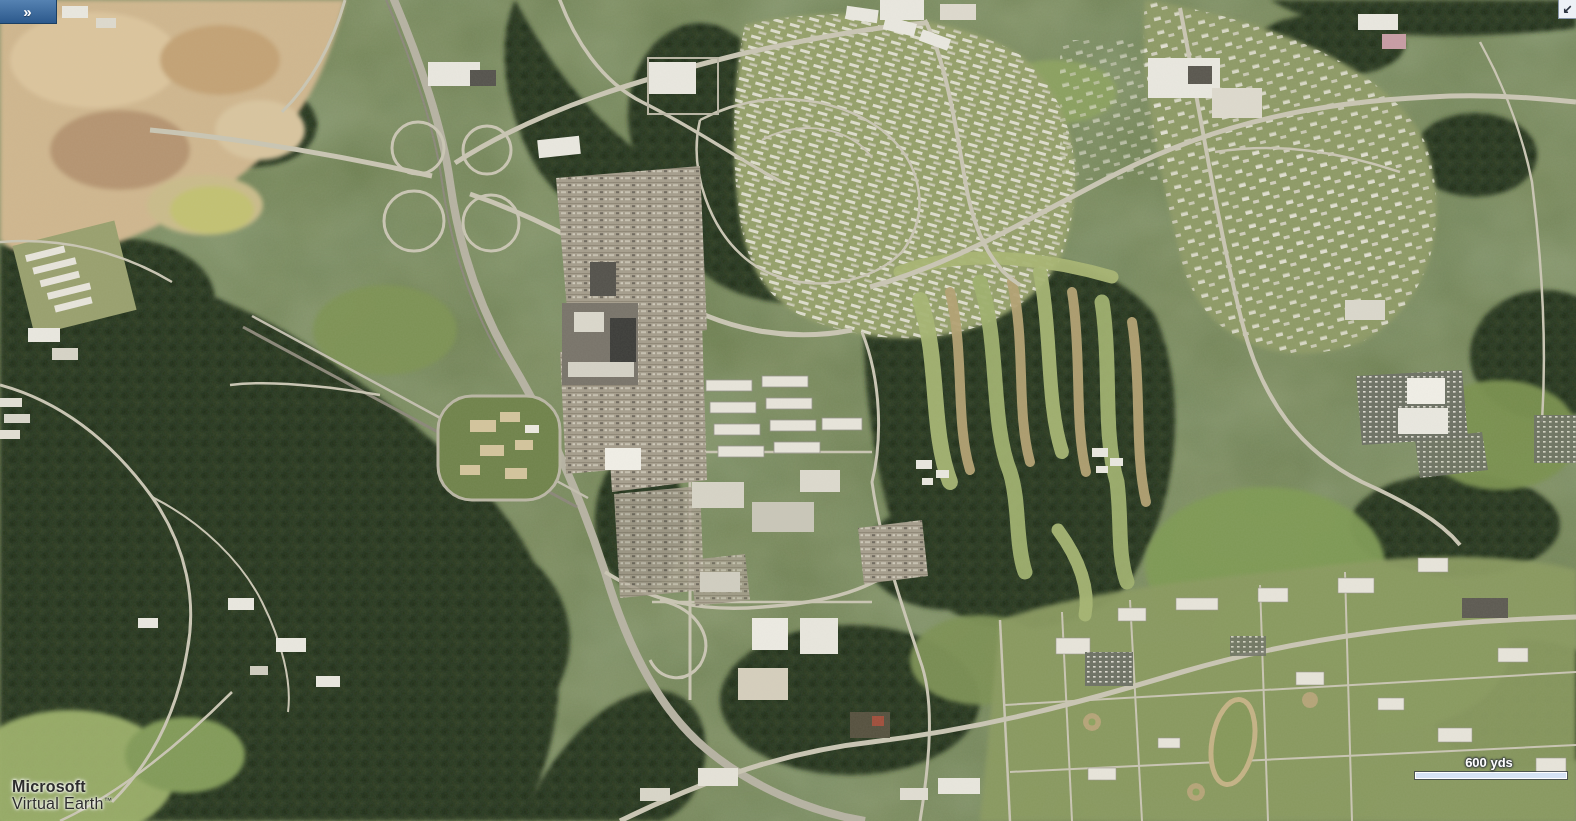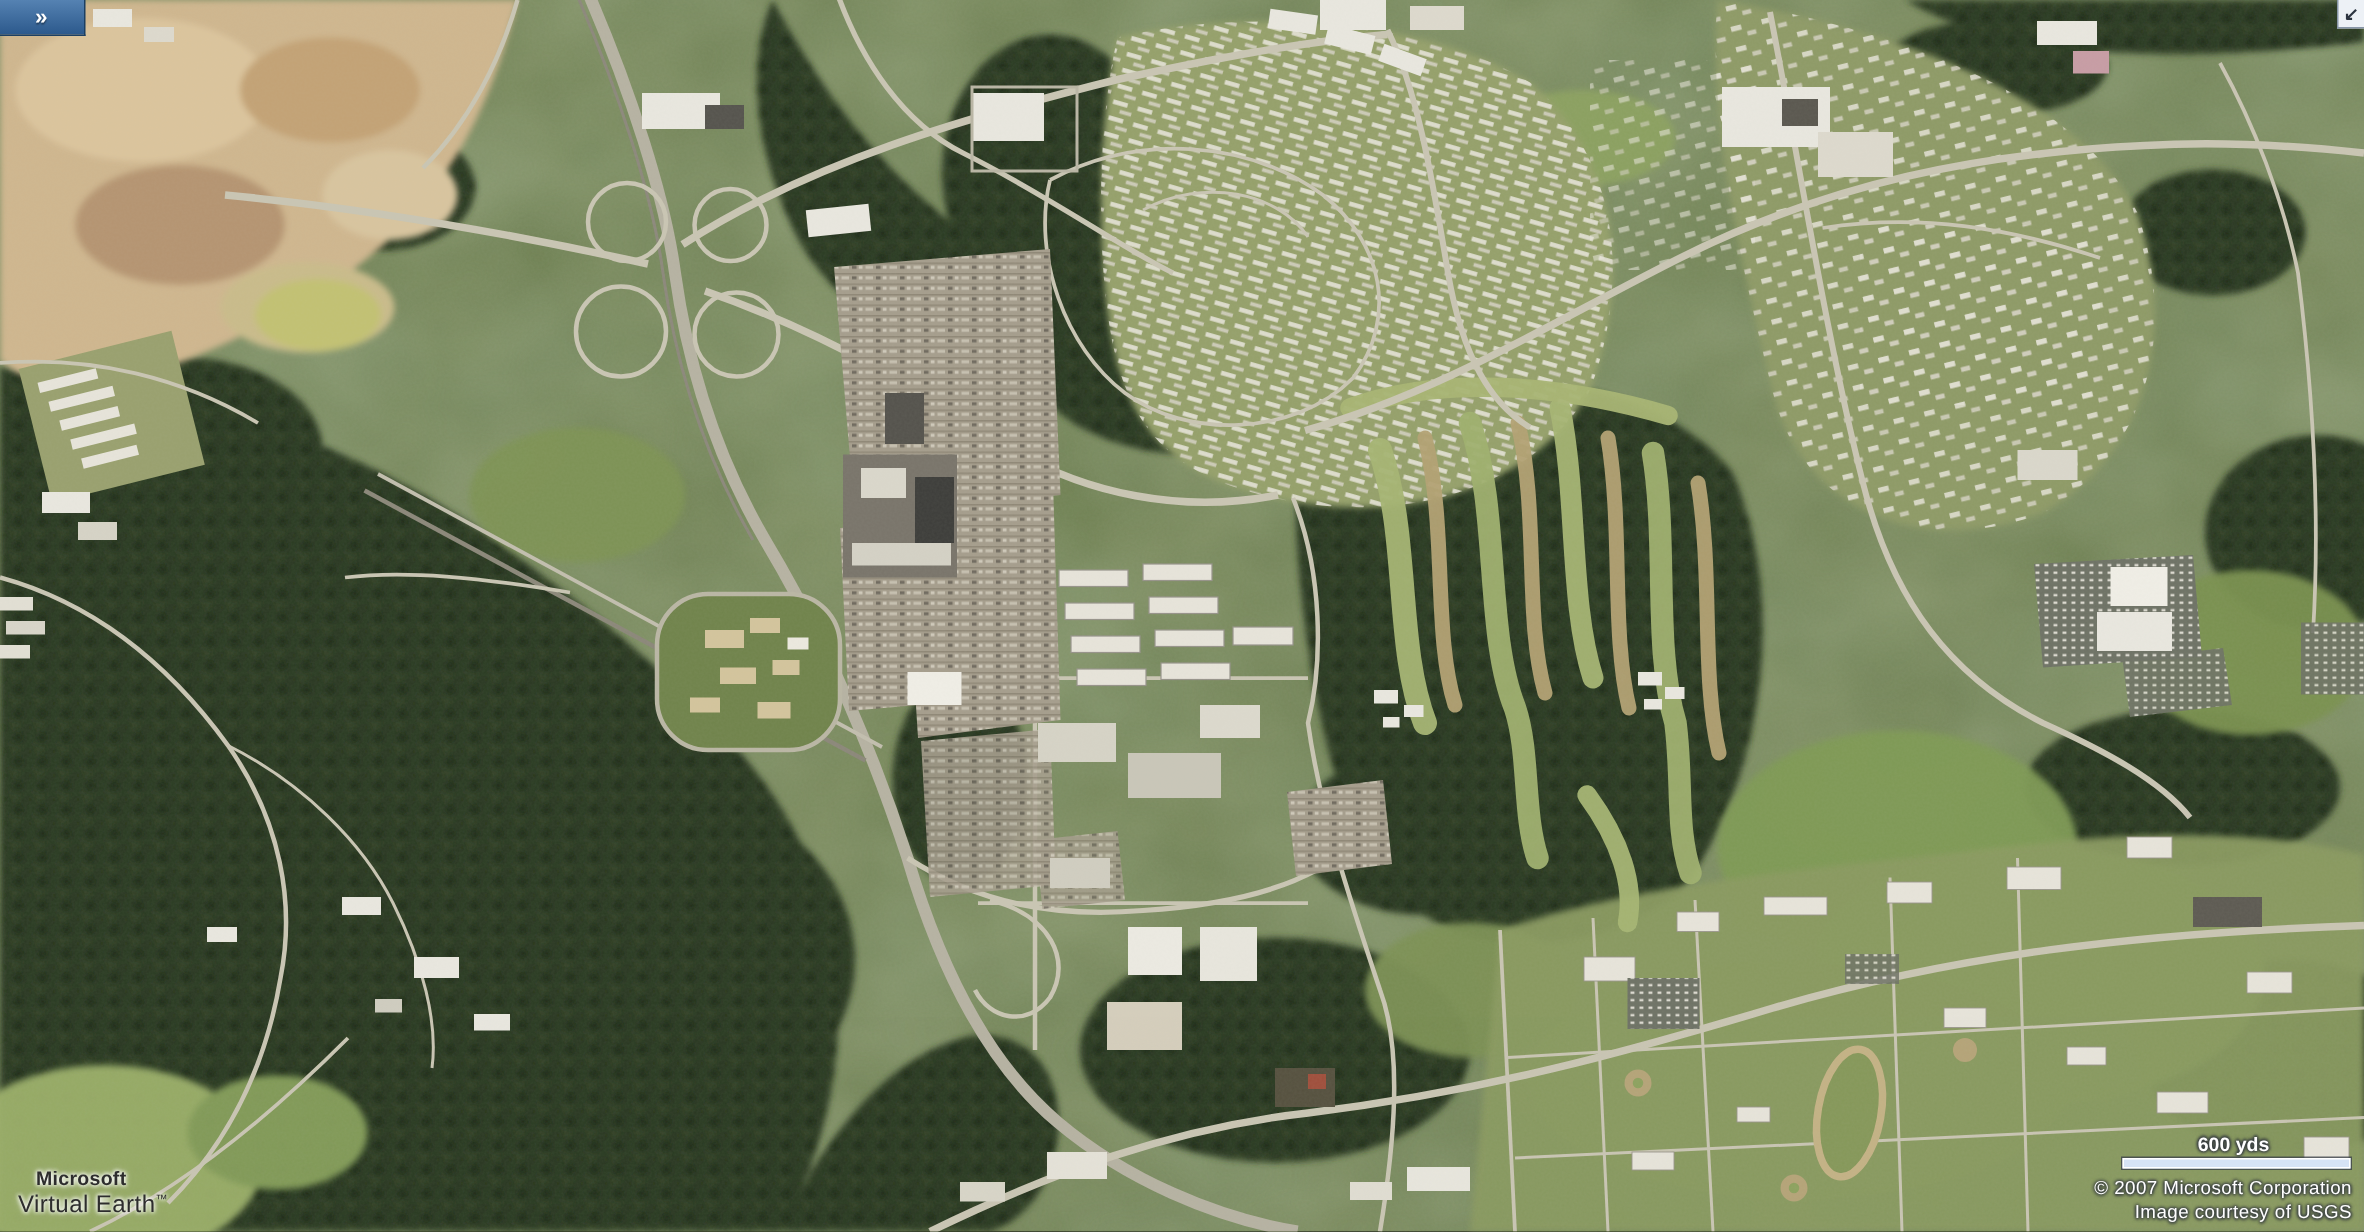--- a/index.html
+++ b/index.html
@@ -20,21 +20,21 @@
   
   .corner-btn{position:absolute;right:0;top:0;width:17px;height:18px;
     background:var(--corner-button-bg,#edf1f6);
     border-left:1px solid #8896a8;border-bottom:1px solid #8896a8;
     display:flex;align-items:center;justify-content:center;cursor:pointer;}
   .corner-btn span{font-size:12px;font-weight:bold;color:var(--corner-button-fg,#2c3440);line-height:1;}
 
   
   .logo{position:absolute;left:12px;bottom:9px;color:var(--logo-text,#2d2d2d);
     text-shadow:0 0 3px rgba(255,255,255,.95),0 0 3px rgba(255,255,255,.9),0 0 5px rgba(255,255,255,.8);}
-  .logo-ms{font-size:13px;font-weight:bold;letter-spacing:.2px;line-height:11px;margin-left:12px;}
+  .logo-ms{font-size:16px;font-weight:bold;letter-spacing:.2px;line-height:11px;}
   .logo-ve{font-size:16px;font-weight:normal;letter-spacing:.3px;line-height:17px;}
   .logo-ve sup{font-size:8px;}
 
   
   .scale{position:absolute;right:9px;bottom:42px;width:152px;text-align:right;}
   .scale-label{font-size:13px;font-weight:bold;color:var(--overlay-text,#fff);margin:0 4px 2px 0;
     text-shadow:-1px 0 2px rgba(55,60,65,.95),1px 0 2px rgba(55,60,65,.95),
                  0 -1px 2px rgba(55,60,65,.95),0 1px 2px rgba(55,60,65,.95);text-align:center;}
   .scale-bar{height:5px;background:var(--scale-bar-fill,#d6e3f5);
     border:1px solid var(--scale-bar-border,#fff);
@@ -364,18 +364,14 @@
     <div class="logo-ve">
       <span>Virtual Earth</span><sup>™</sup>
     </div>
   </div>
 
   <div class="scale">
     <div class="scale-label">600 yds</div>
     <div class="scale-bar"></div>
   </div>
 
-  <div class="attribution">
-    <div>© 2007 Microsoft Corporation</div>
-    <div>Image courtesy of USGS</div>
-  </div>
 
 </div>
 
 </body></html>

